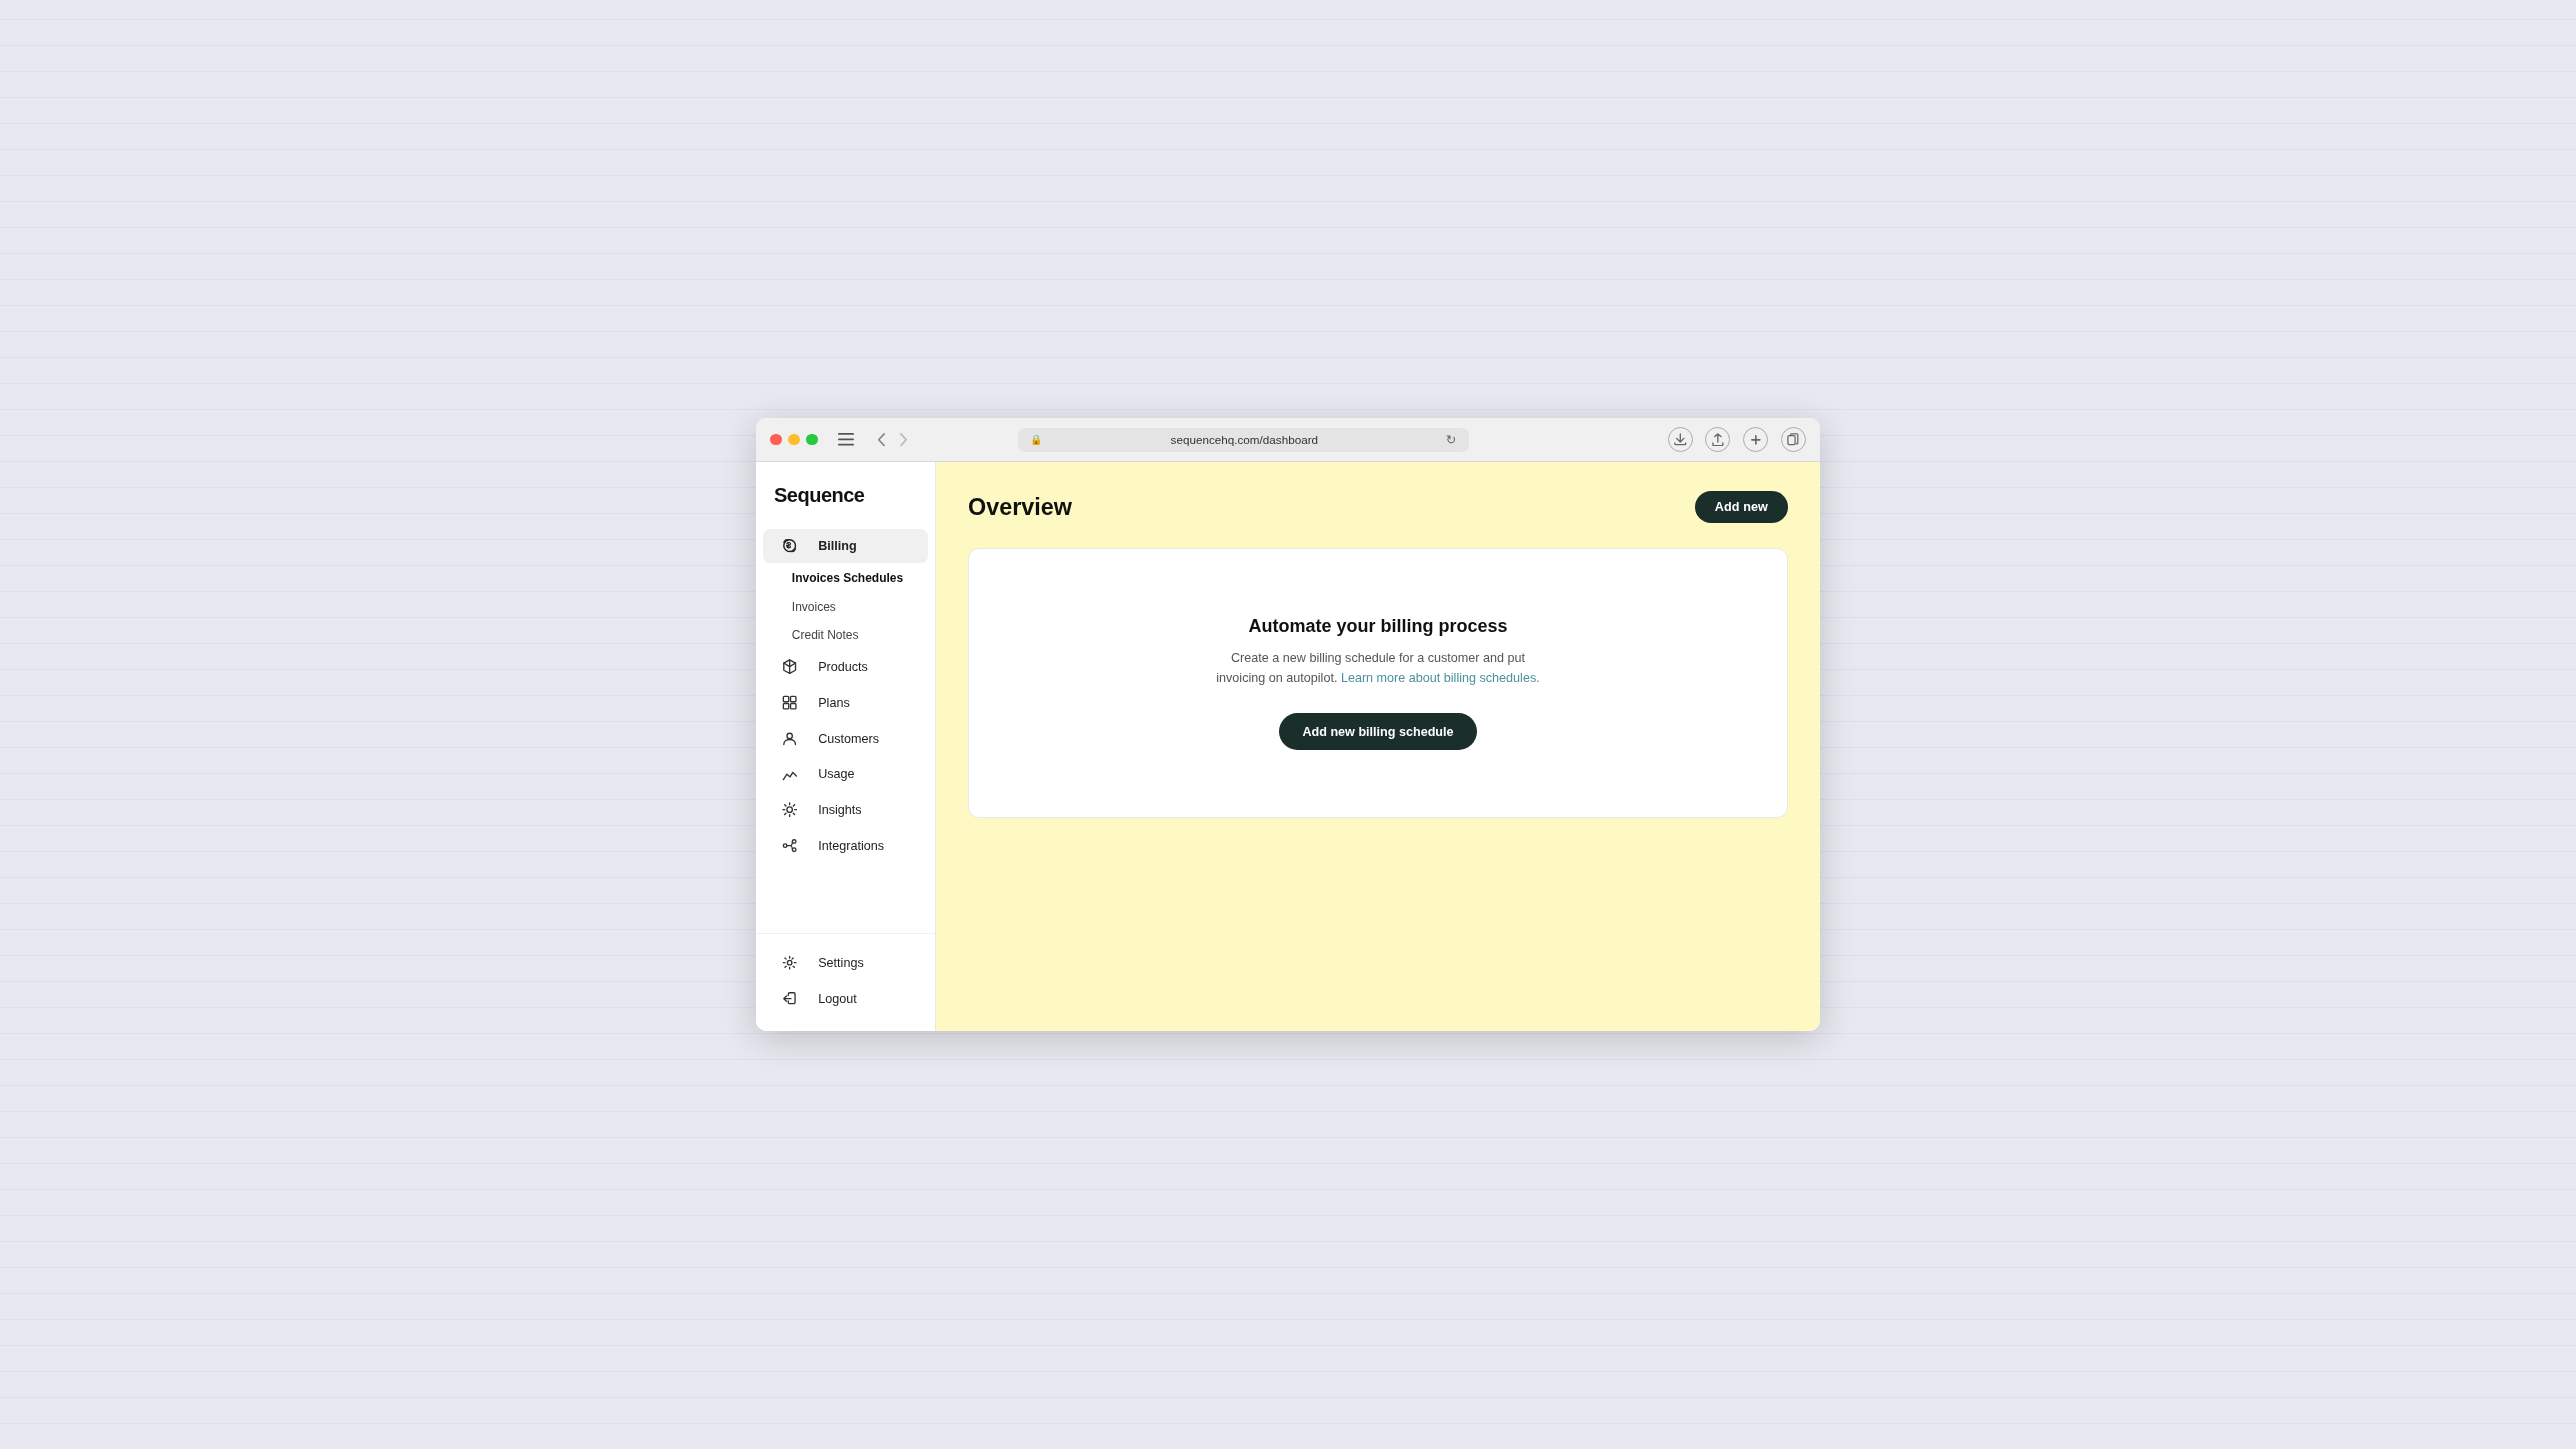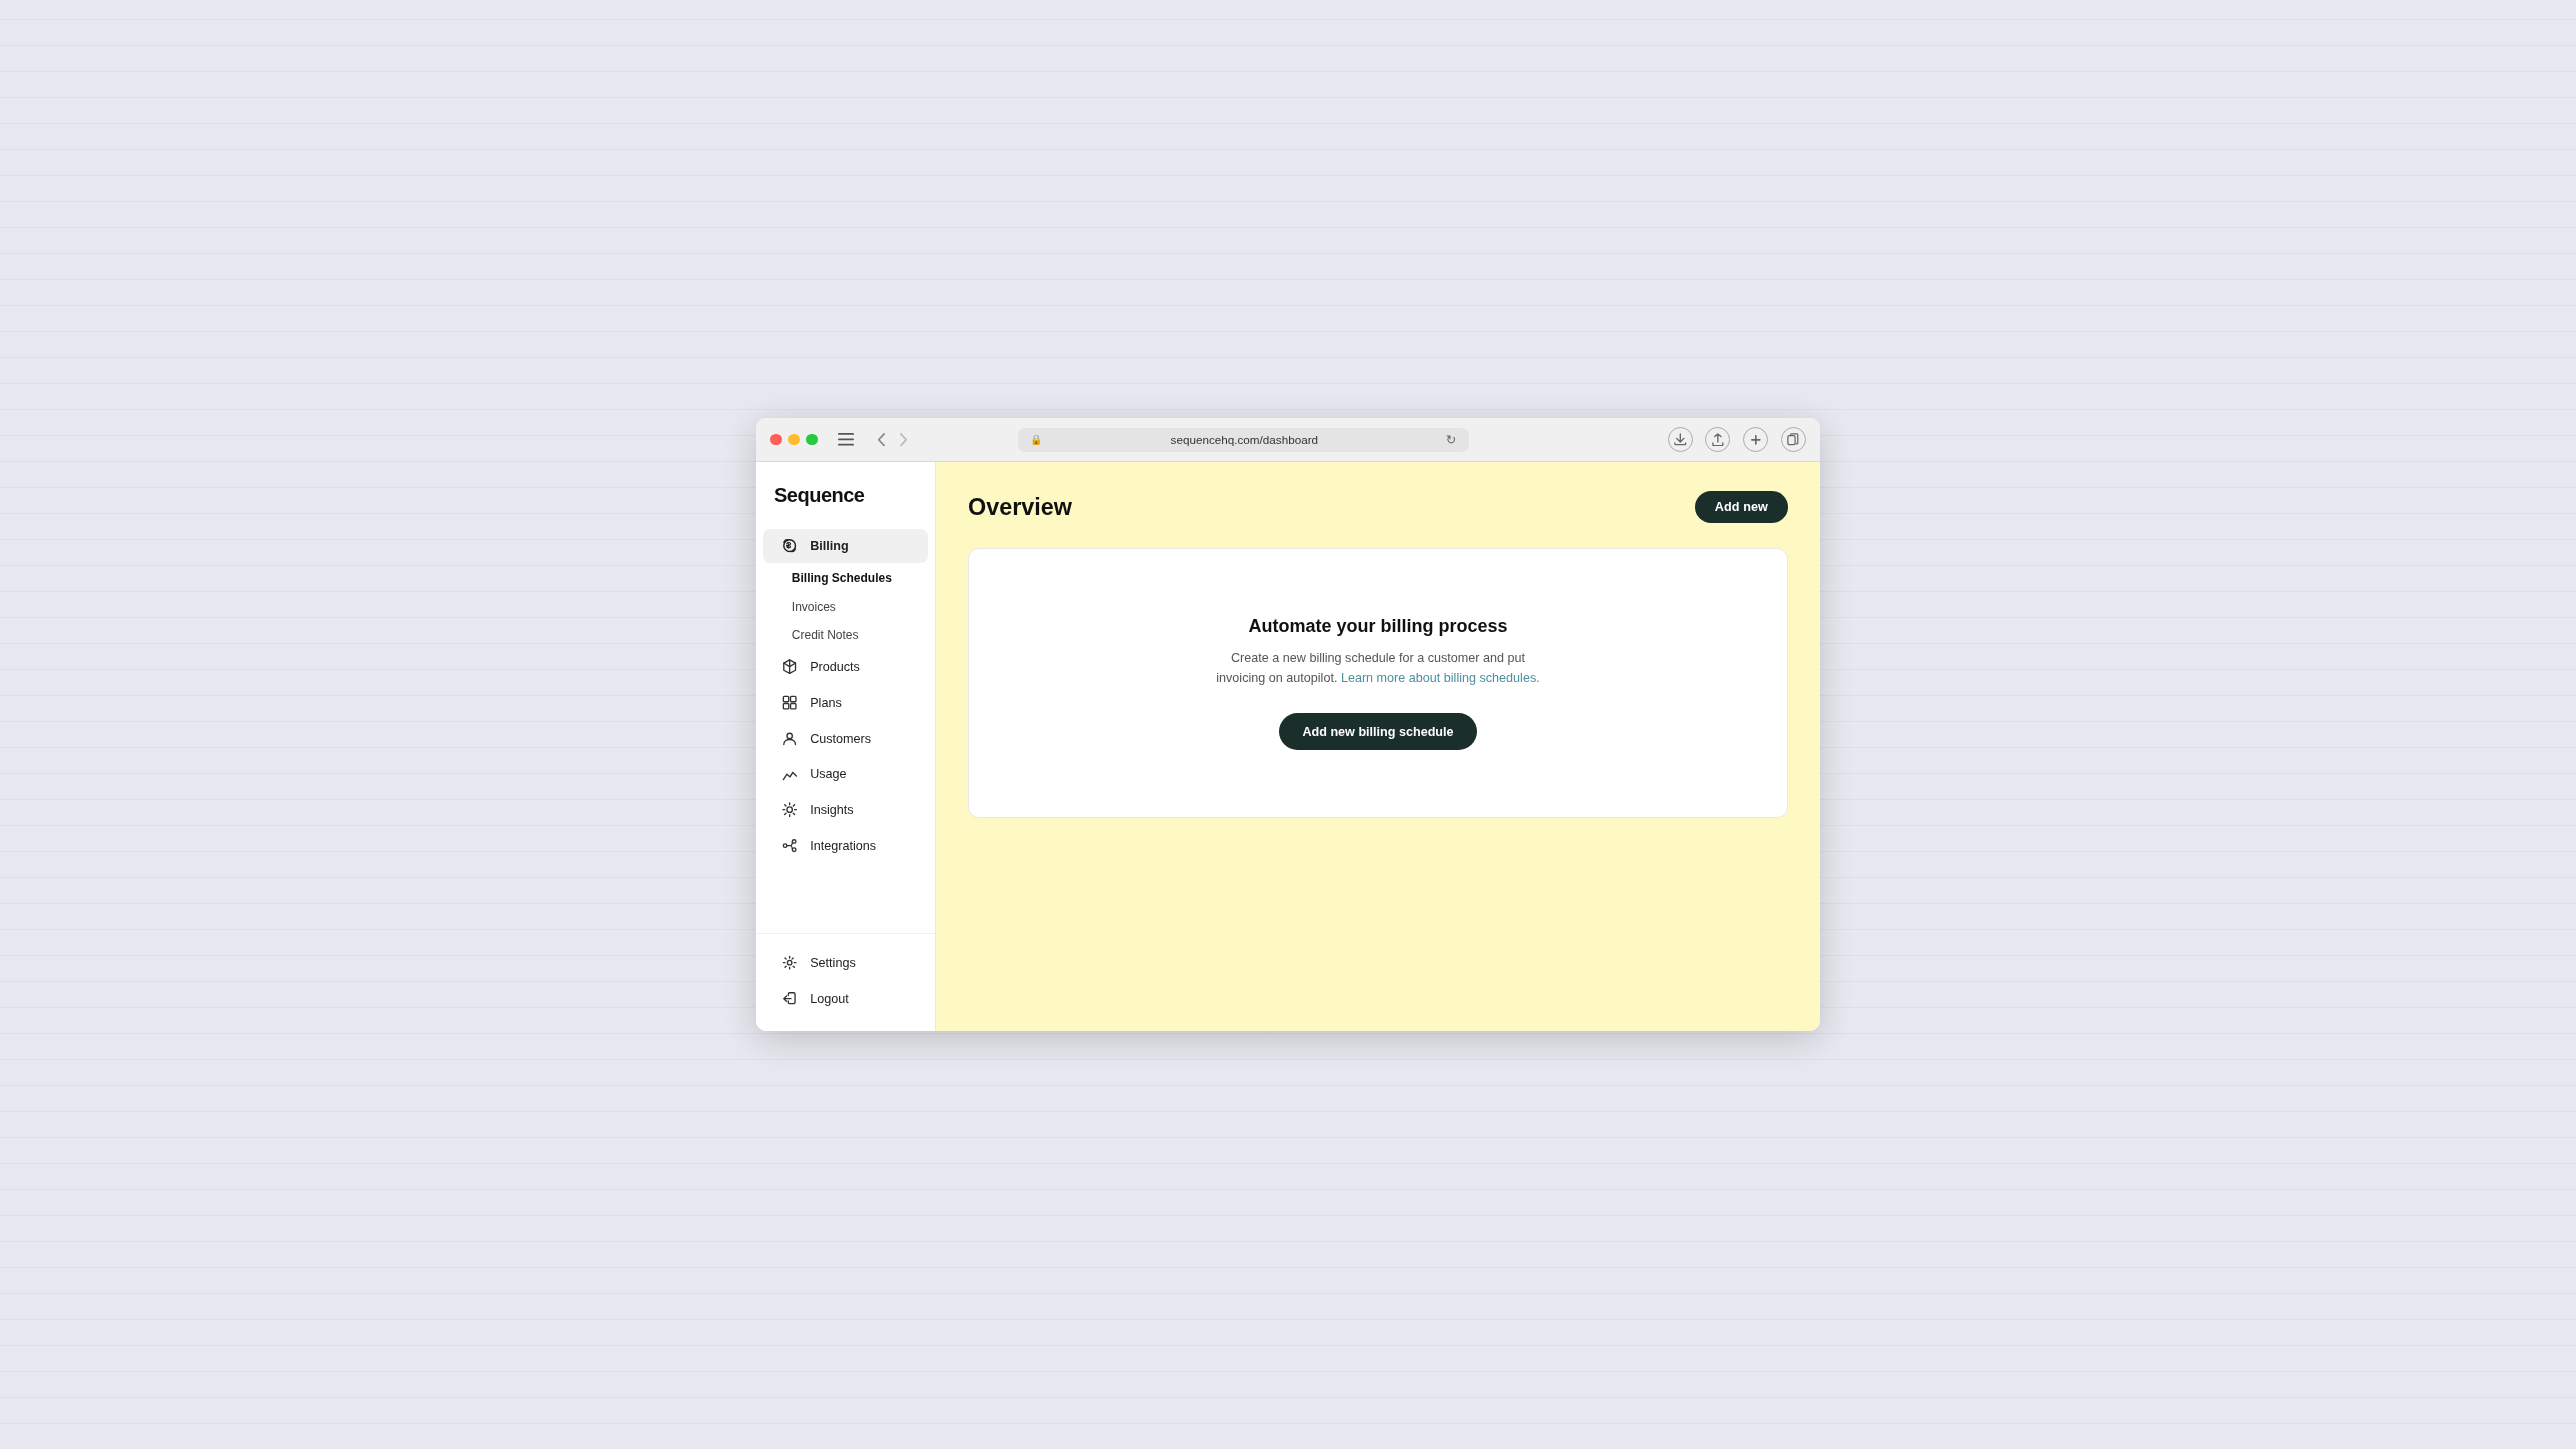--- a/index.html
+++ b/index.html
@@ -167,21 +167,21 @@
 
     .sidebar-nav {
       flex: 1;
       display: flex;
       flex-direction: column;
     }
 
     .nav-item {
       display: flex;
       align-items: center;
-      gap: 13px;
+      gap: 21px;
       padding: 9px 18px;
       cursor: pointer;
       color: #222;
       font-size: 12.6px;
       font-weight: 500;
       border-radius: 7.2px;
       margin: 0.9px 7.2px;
       transition: background 0.15s;
       text-decoration: none;
     }
@@ -394,21 +394,21 @@
               <path d="M5 8.5h4M7 6v5M5.5 6.5c0-1 1-1.5 2-1.5s2 .5 2 1.5-1 1.5-2 1.5-2 .5-2 1.5 1 1.5 2 1.5 2-.5 2-1.5" stroke="#222" stroke-width="1.3" stroke-linecap="round"></path>
               <path d="M2 5c1-2.5 3-3.5 5-3" stroke="#222" stroke-width="1.3" stroke-linecap="round"></path>
               <path d="M15 12c-1 2.5-3 3.5-5 3" stroke="#222" stroke-width="1.3" stroke-linecap="round"></path>
             </svg>
           </span>
           <span>Billing</span>
         </div>
 
         <div class="nav-sub-items">
           <div class="nav-sub-item active">
-            <span>Billing Schedules</span>
+            <span>Invoices Schedules</span>
           </div>
           <div class="nav-sub-item">
             <span>Invoices</span>
           </div>
           <div class="nav-sub-item">
             <span>Credit Notes</span>
           </div>
         </div>
 
         <div class="nav-item">

